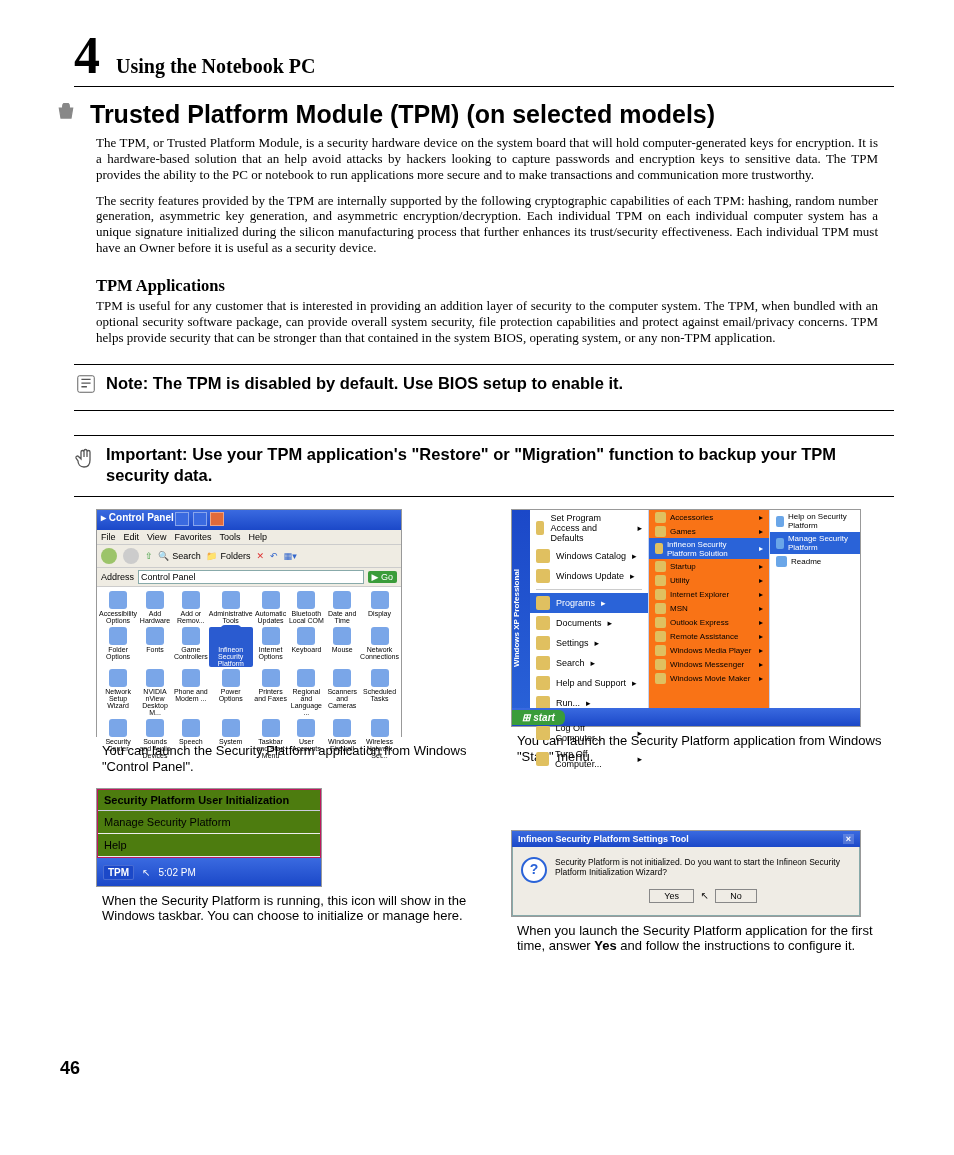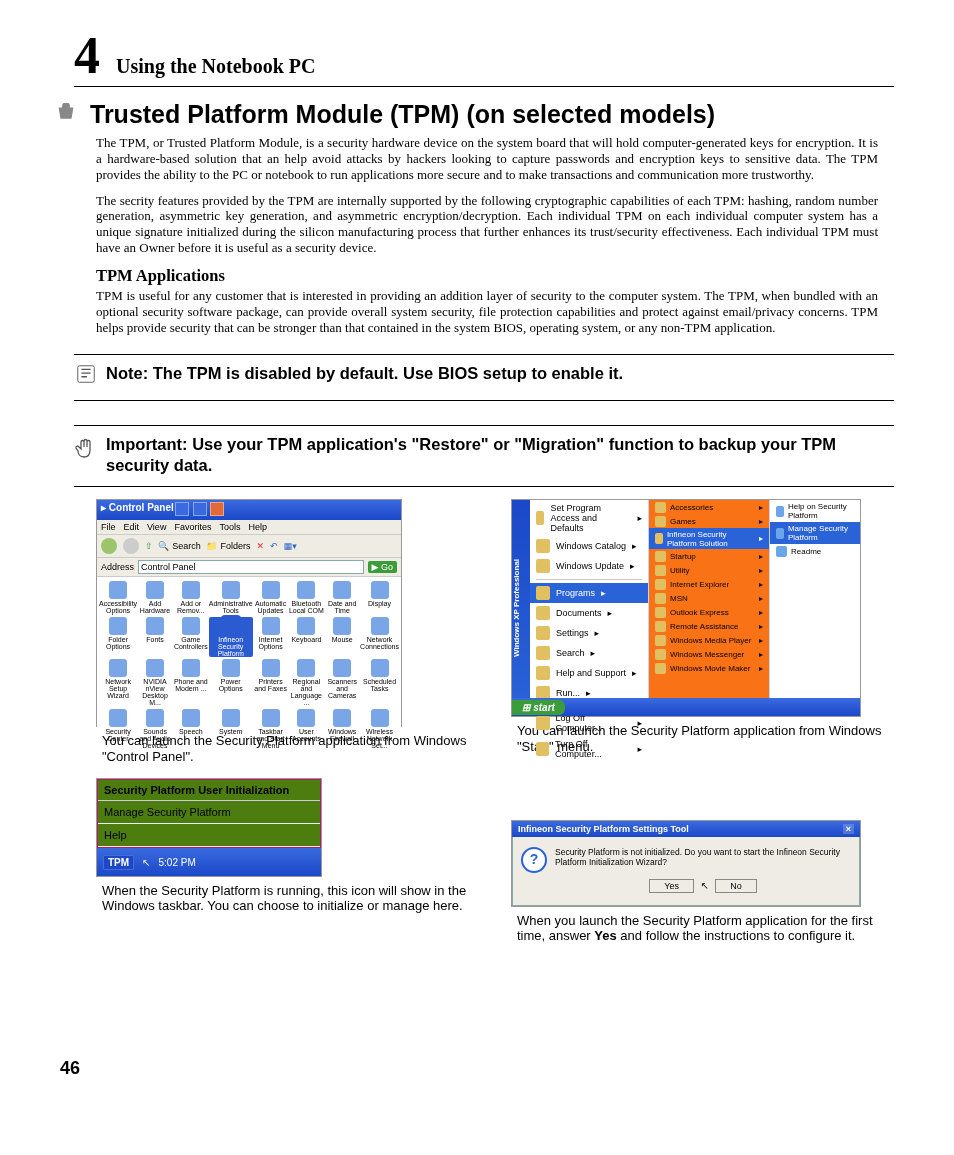--- a/index.html
+++ b/index.html
@@ -55,21 +55,21 @@
   }
   .body-text {
     font-size: 13px;
     line-height: 1.22;
     text-align: justify;
     margin: 0 16px 10px 36px;
   }
   .sub-heading {
     font-weight: bold;
     font-size: 16.5px;
-    margin: 10px 0 0 36px;
+    margin: 20px 0 0 36px;
   }
   .callout {
     display: flex;
     align-items: flex-start;
     margin: 18px 0 12px 14px;
     border-top: 1px solid #000;
     border-bottom: 1px solid #000;
     padding: 8px 0 10px 0;
   }
   .callout + .callout {

